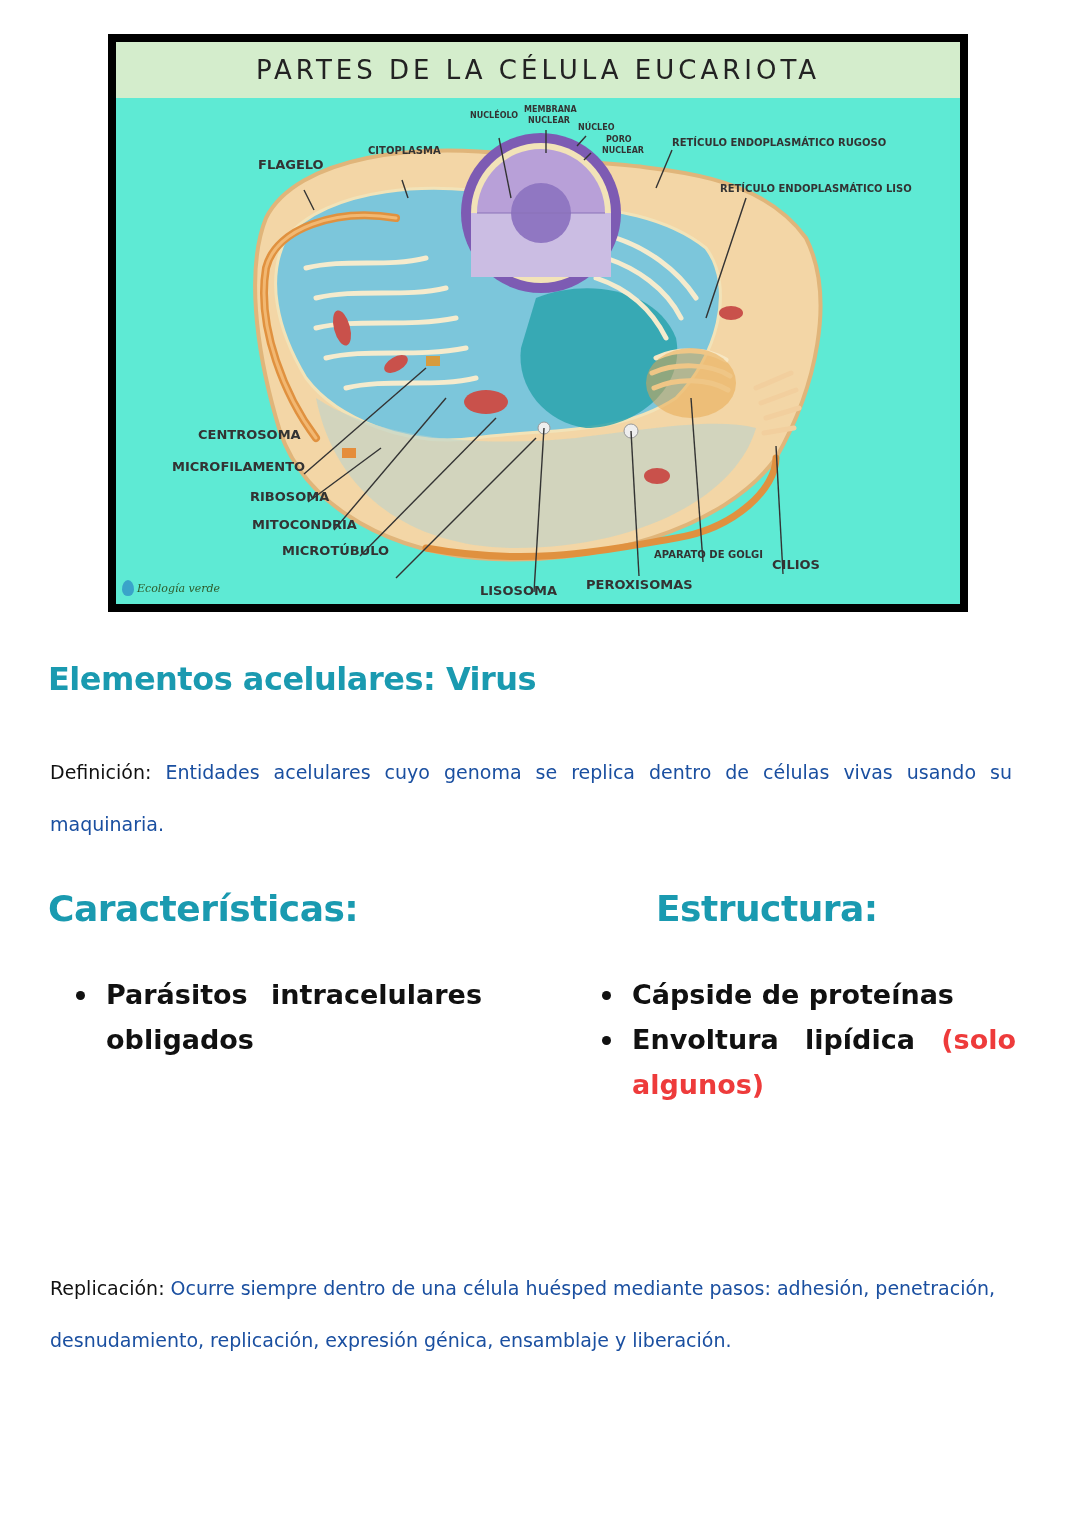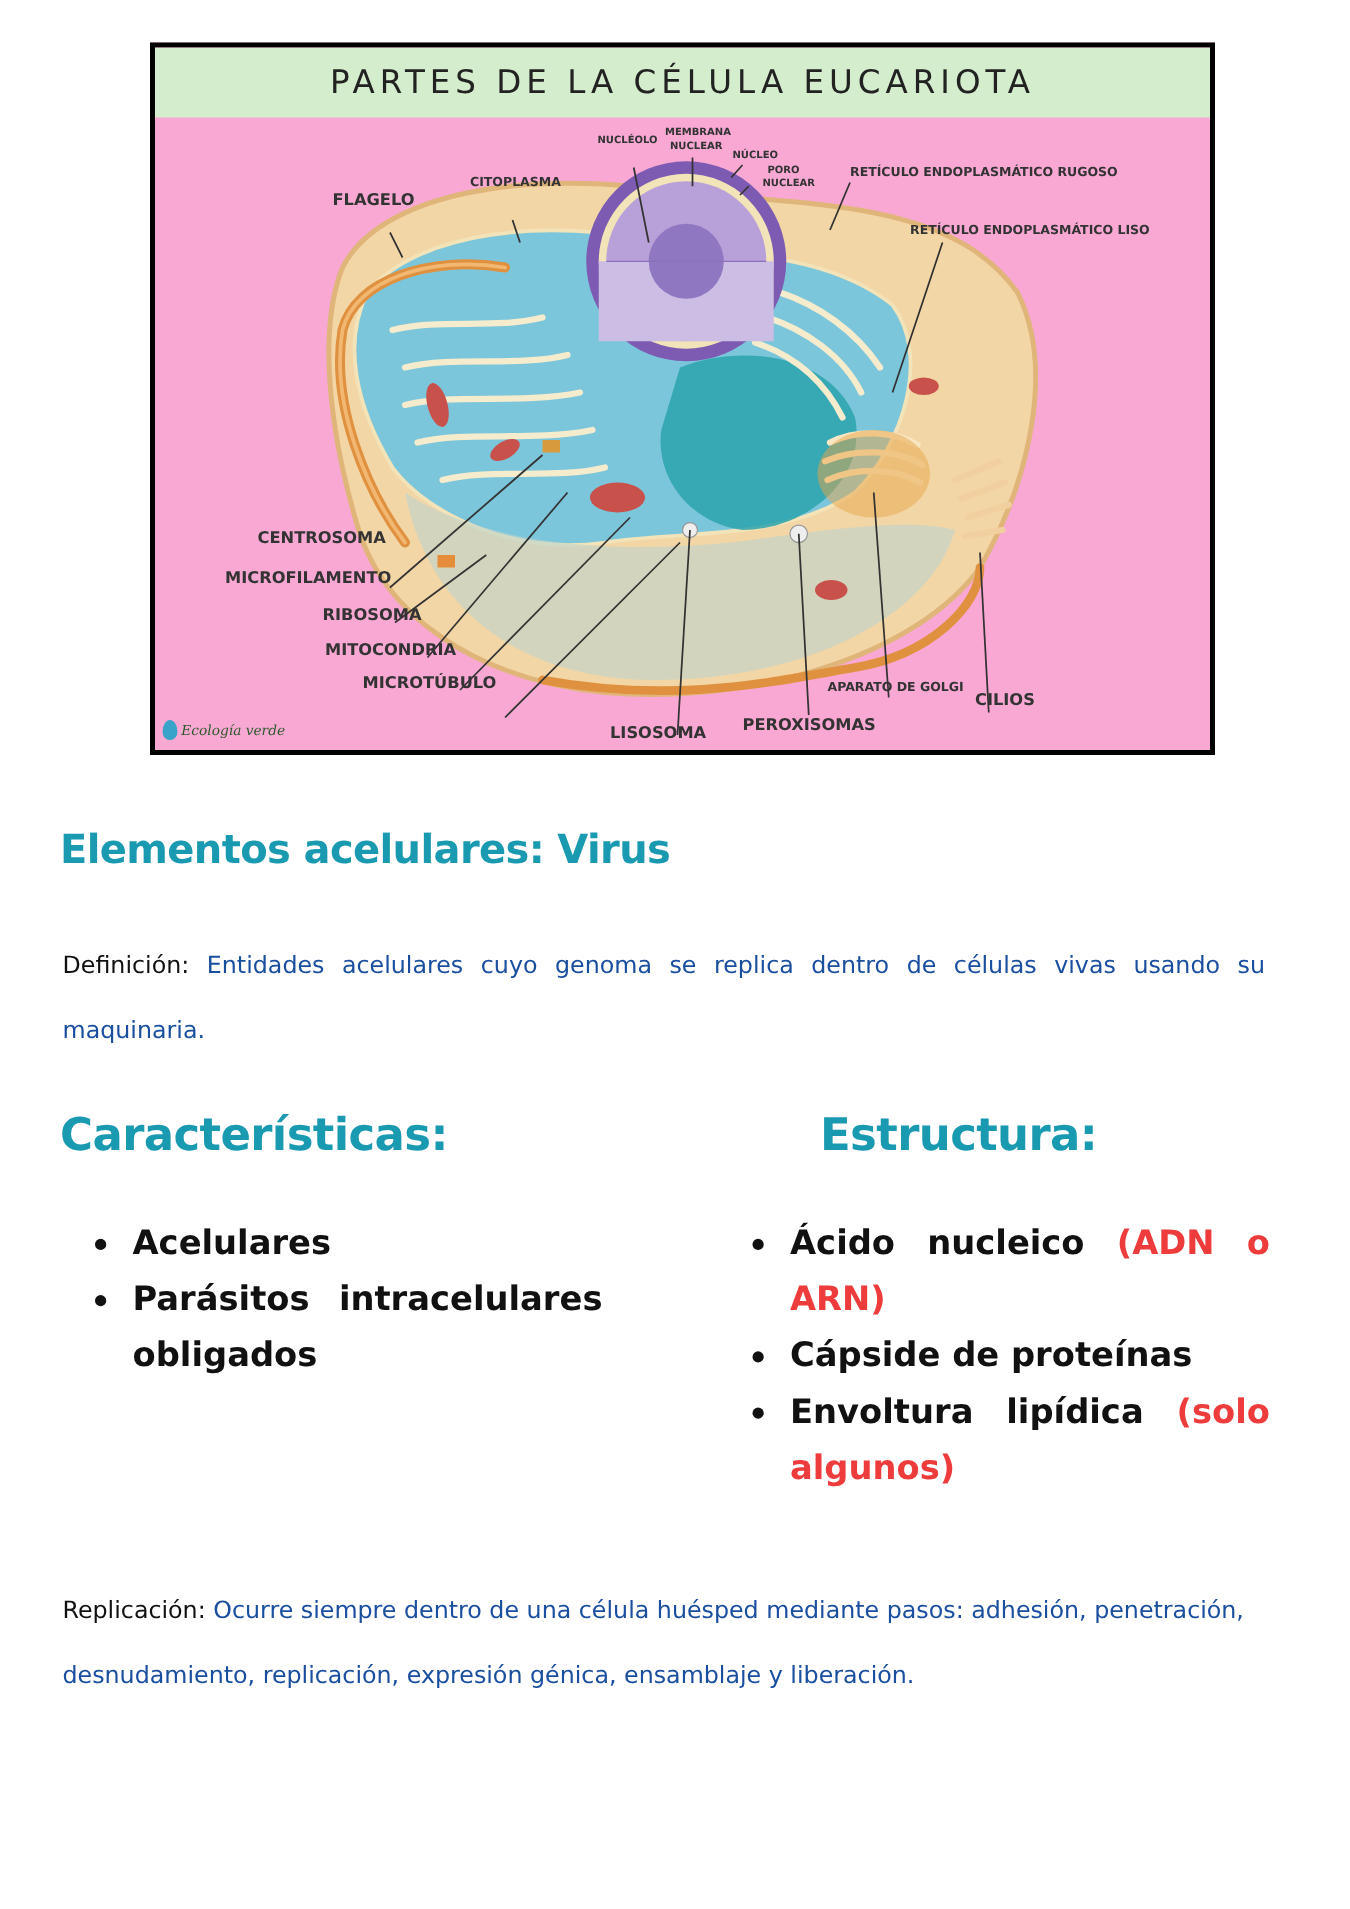--- a/index.html
+++ b/index.html
@@ -1,19 +1,19 @@
 <!DOCTYPE html>
 <html><head>
 <meta charset="utf-8">
 <style>
   html, body { margin:0; padding:0; background:#ffffff; }
   body { width:1080px; height:1527px; position:relative; overflow:hidden; font-family:"DejaVu Sans", sans-serif; }
 
   
-  .figure { position:absolute; left:120px; top:34px; width:844px; height:562px; border:4px solid #000000; background:#f9a8d4; overflow:hidden; }
+  .figure { position:absolute; left:108px; top:34px; width:844px; height:562px; border:8px solid #000000; background:#5eead4; overflow:hidden; }
   .fig-header { position:absolute; left:0; top:0; width:100%; height:56px; background:#d4edcc; display:flex; align-items:center; justify-content:center; }
   .fig-title { font-family:"DejaVu Sans", sans-serif; font-size:26px; letter-spacing:4px; color:#222; font-weight:normal; }
   .fig-art { position:absolute; left:0; top:56px; width:844px; height:506px; }
   .lbl { position:absolute; font-family:"DejaVu Sans", sans-serif; font-weight:bold; color:#333; white-space:nowrap; line-height:1; }
   .lbl.sm { font-size:8px; }
   .lbl.md { font-size:10px; }
   .lbl.lg { font-size:13px; }
   .logo { position:absolute; left:6px; top:538px; display:flex; align-items:center; gap:3px; }
   .logo-drop { width:12px; height:16px; background:#3aa3c9; border-radius:50% 50% 50% 50% / 60% 60% 40% 40%; }
   .logo-text { font-family:"DejaVu Serif", serif; font-style:italic; font-size:11px; color:#2e5a2a; }
@@ -154,32 +154,25 @@
 <p class="para def" style="margin:0;">
   <span class="k">Definición:</span>
   <span class="v">Entidades acelulares cuyo genoma se replica dentro de células vivas usando su maquinaria.</span>
 </p>
 
 <h2 class="h-title h2a" style="margin:0;">Características:</h2>
 <h2 class="h-title h2b" style="margin:0;">Estructura:</h2>
 
 <ul class="list list-left">
   <li>
-    <span>Acelulares</span>
-  </li>
-  <li>
     <span>Parásitos intracelulares obligados</span>
   </li>
 </ul>
 
 <ul class="list list-right">
-  <li>
-    <span>Ácido nucleico</span>
-    <span class="red">(ADN o ARN)</span>
-  </li>
   <li>
     <span>Cápside de proteínas</span>
   </li>
   <li>
     <span>Envoltura lipídica</span>
     <span class="red">(solo algunos)</span>
   </li>
 </ul>
 
 <p class="para rep" style="margin:0;">

